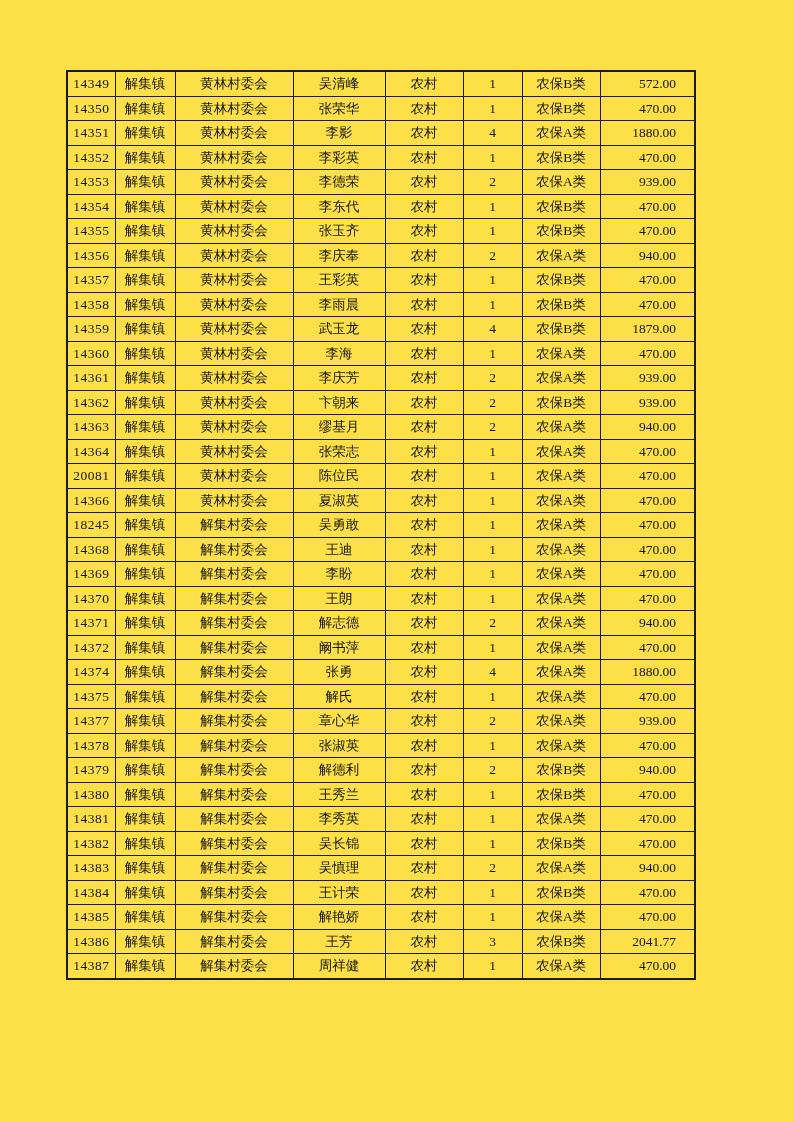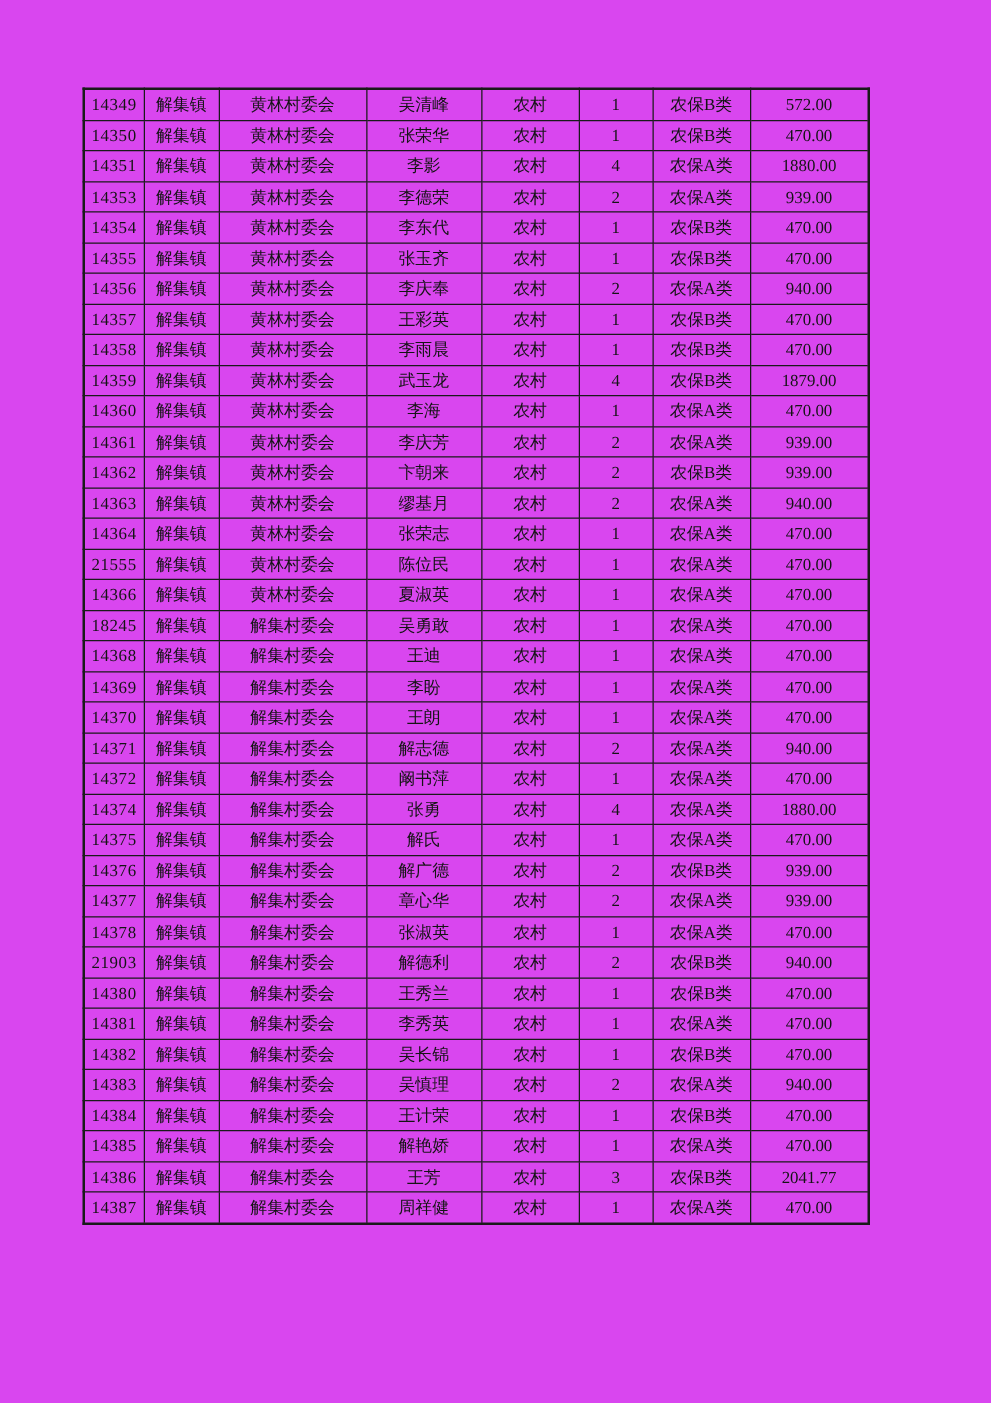--- a/index.html
+++ b/index.html
@@ -4,21 +4,21 @@
 <style>
   html, body {
     margin: 0;
     padding: 0;
     background: #ffffff;
   }
   .page {
     position: relative;
     width: 793px;
     height: 1122px;
-    background: #d946ef;
+    background: #fde047;
     overflow: hidden;
     font-family: "Liberation Serif", "DejaVu Serif", serif;
     color: #141414;
   }
   .table-wrap {
     position: absolute;
     left: 66px;
     top: 70px;
     width: 628px;
   }
@@ -33,20 +33,22 @@
     height: 23.5px;
     padding: 0;
     text-align: center;
     vertical-align: middle;
     font-size: 13.5px;
     line-height: 1;
     white-space: nowrap;
     overflow: hidden;
   }
   table.roster td.col-amount {
+    padding-right: 18px;
+    text-align: right;
   }
   table.roster td.col-serial {
     letter-spacing: 0.5px;
   }
 </style>
 </head>
 <body>
 
 <div class="page">
   <div class="table-wrap">
@@ -86,20 +88,30 @@
             <td class="col-serial">14351</td>
             <td>解集镇</td>
             <td>黄林村委会</td>
             <td>李影</td>
             <td>农村</td>
             <td>4</td>
             <td>农保A类</td>
             <td class="col-amount">1880.00</td>
           </tr>
           <tr>
+            <td class="col-serial">14352</td>
+            <td>解集镇</td>
+            <td>黄林村委会</td>
+            <td>李彩英</td>
+            <td>农村</td>
+            <td>1</td>
+            <td>农保B类</td>
+            <td class="col-amount">470.00</td>
+          </tr>
+          <tr>
             <td class="col-serial">14353</td>
             <td>解集镇</td>
             <td>黄林村委会</td>
             <td>李德荣</td>
             <td>农村</td>
             <td>2</td>
             <td>农保A类</td>
             <td class="col-amount">939.00</td>
           </tr>
           <tr>
@@ -206,21 +218,21 @@
             <td class="col-serial">14364</td>
             <td>解集镇</td>
             <td>黄林村委会</td>
             <td>张荣志</td>
             <td>农村</td>
             <td>1</td>
             <td>农保A类</td>
             <td class="col-amount">470.00</td>
           </tr>
           <tr>
-            <td class="col-serial">21555</td>
+            <td class="col-serial">20081</td>
             <td>解集镇</td>
             <td>黄林村委会</td>
             <td>陈位民</td>
             <td>农村</td>
             <td>1</td>
             <td>农保A类</td>
             <td class="col-amount">470.00</td>
           </tr>
           <tr>
             <td class="col-serial">14366</td>
@@ -306,51 +318,41 @@
             <td class="col-serial">14375</td>
             <td>解集镇</td>
             <td>解集村委会</td>
             <td>解氏</td>
             <td>农村</td>
             <td>1</td>
             <td>农保A类</td>
             <td class="col-amount">470.00</td>
           </tr>
           <tr>
-            <td class="col-serial">14376</td>
-            <td>解集镇</td>
-            <td>解集村委会</td>
-            <td>解广德</td>
-            <td>农村</td>
-            <td>2</td>
-            <td>农保B类</td>
+            <td class="col-serial">14377</td>
+            <td>解集镇</td>
+            <td>解集村委会</td>
+            <td>章心华</td>
+            <td>农村</td>
+            <td>2</td>
+            <td>农保A类</td>
             <td class="col-amount">939.00</td>
           </tr>
           <tr>
-            <td class="col-serial">14377</td>
-            <td>解集镇</td>
-            <td>解集村委会</td>
-            <td>章心华</td>
-            <td>农村</td>
-            <td>2</td>
-            <td>农保A类</td>
-            <td class="col-amount">939.00</td>
-          </tr>
-          <tr>
             <td class="col-serial">14378</td>
             <td>解集镇</td>
             <td>解集村委会</td>
             <td>张淑英</td>
             <td>农村</td>
             <td>1</td>
             <td>农保A类</td>
             <td class="col-amount">470.00</td>
           </tr>
           <tr>
-            <td class="col-serial">21903</td>
+            <td class="col-serial">14379</td>
             <td>解集镇</td>
             <td>解集村委会</td>
             <td>解德利</td>
             <td>农村</td>
             <td>2</td>
             <td>农保B类</td>
             <td class="col-amount">940.00</td>
           </tr>
           <tr>
             <td class="col-serial">14380</td>

